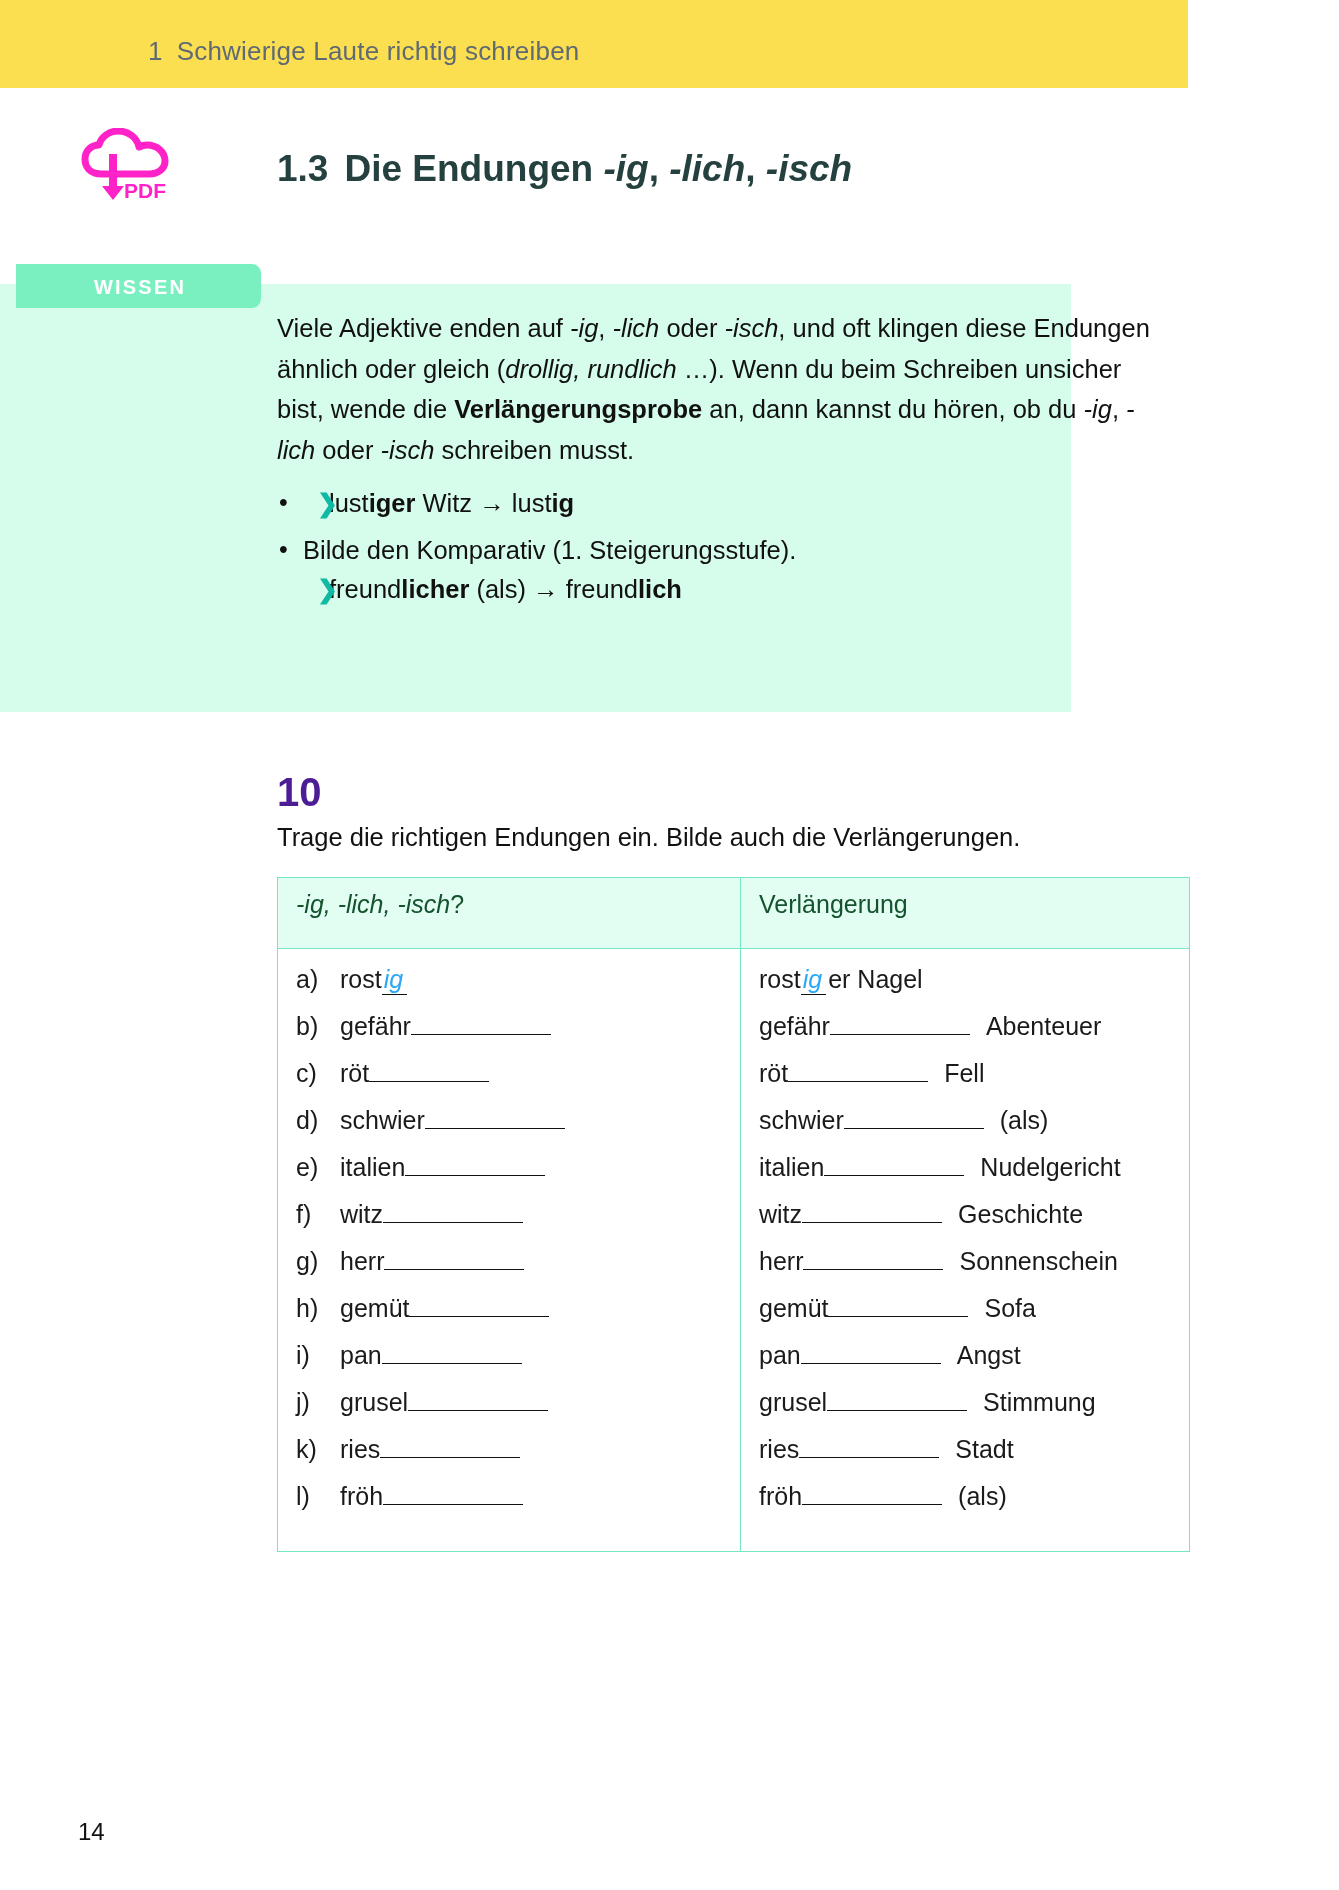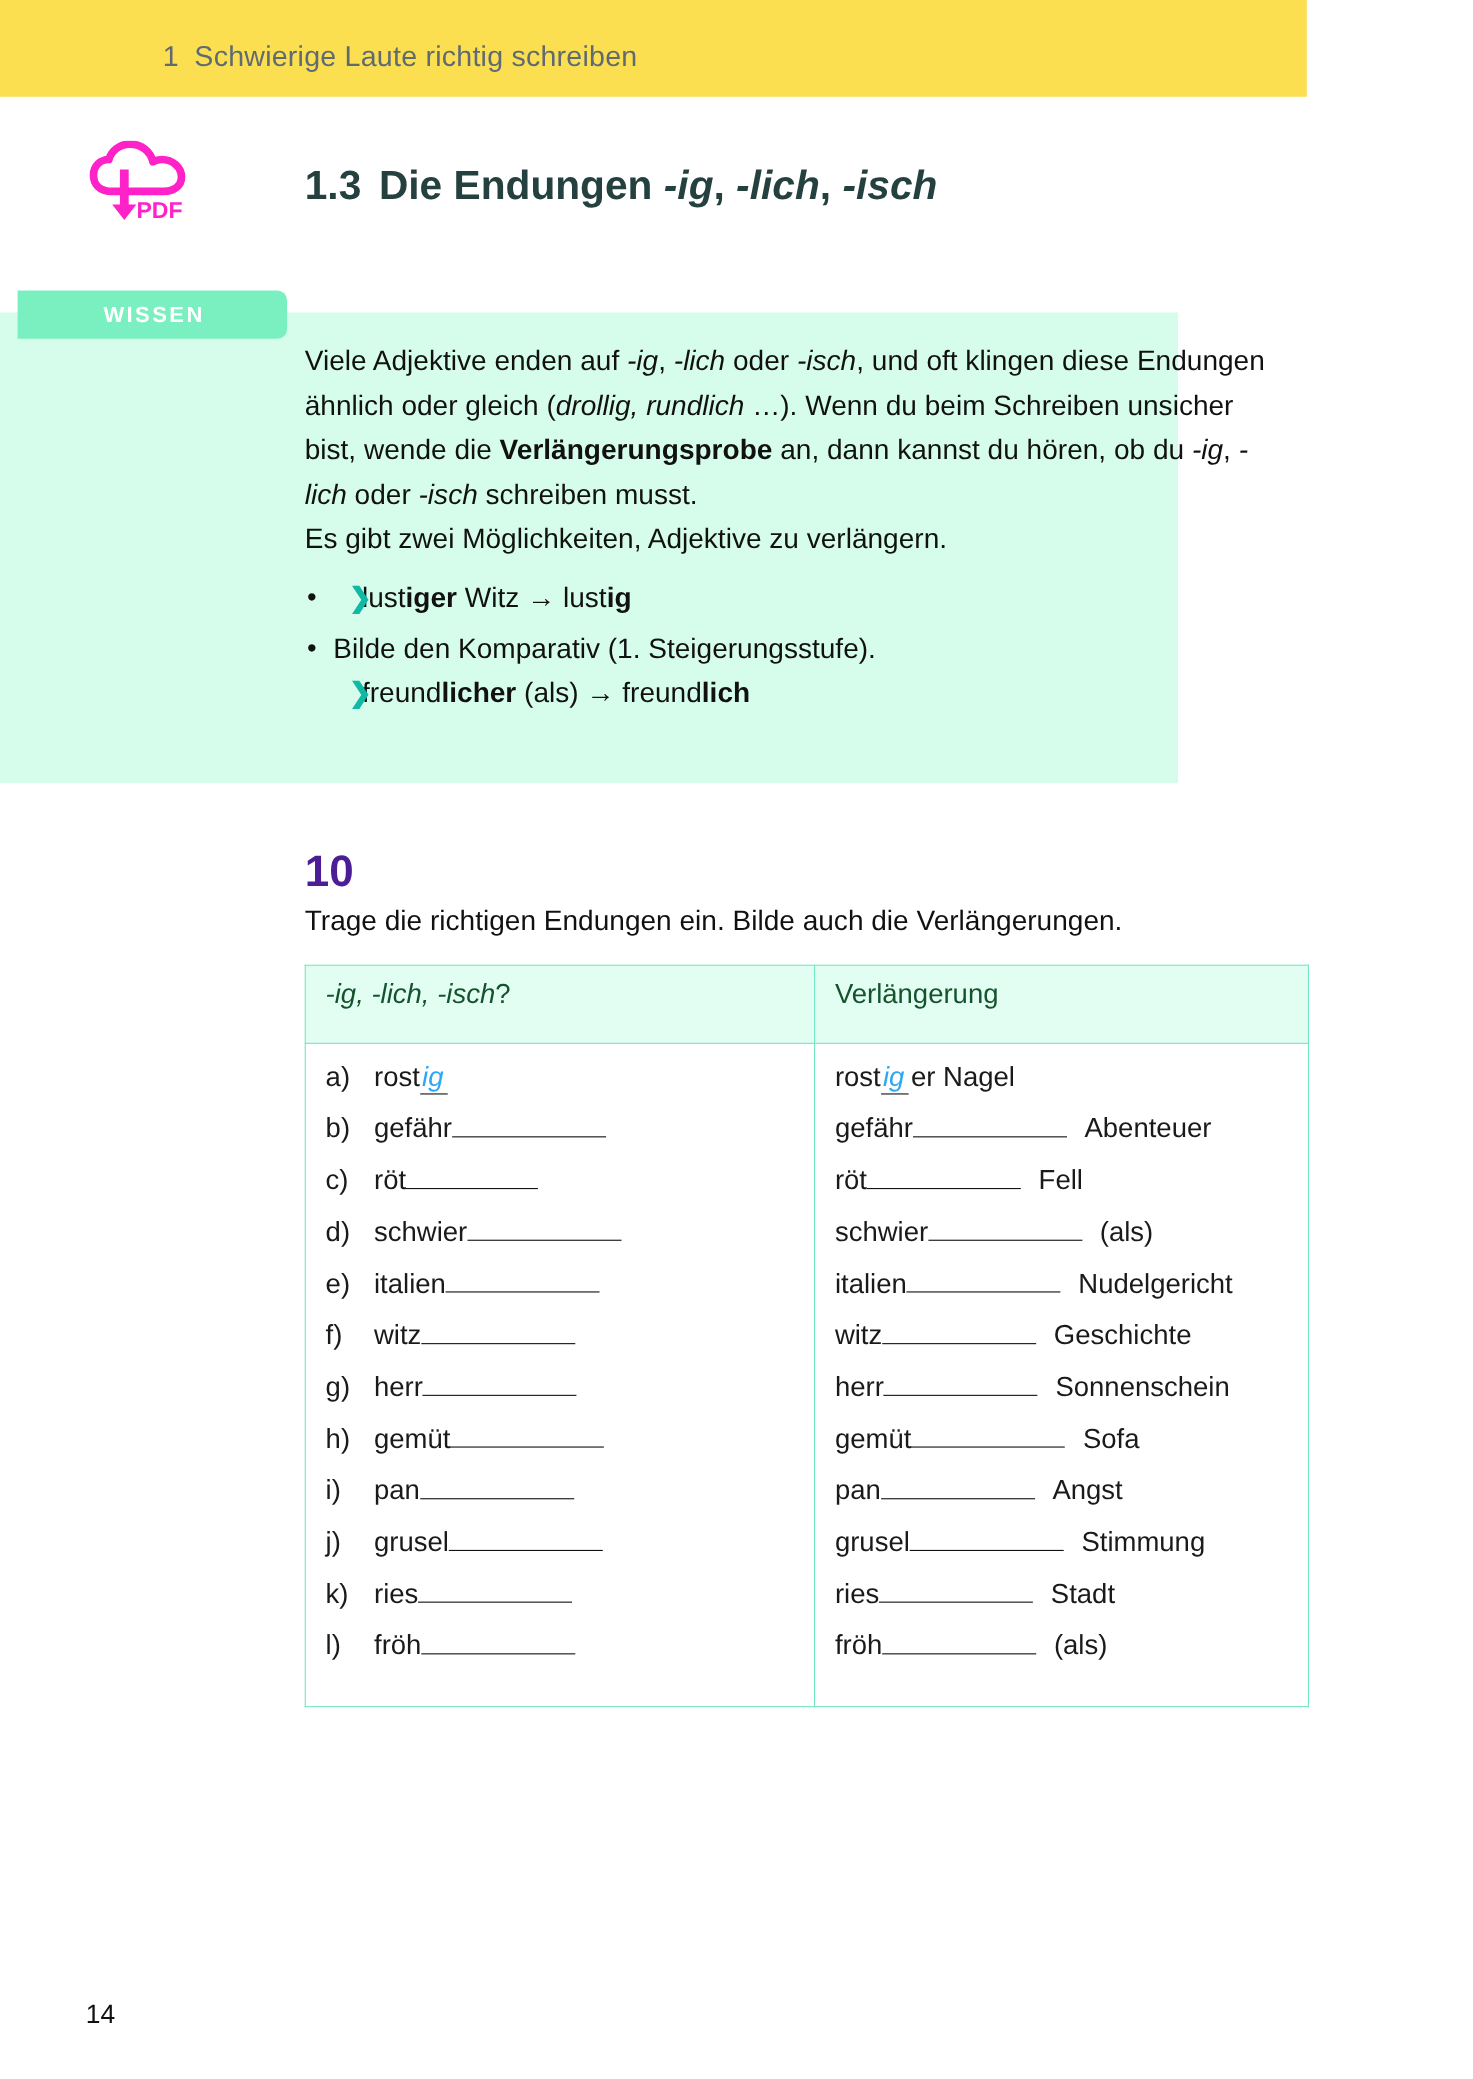--- a/index.html
+++ b/index.html
@@ -237,21 +237,20 @@
   </svg>
 </div>
 
 <div class="section-title">
   <span class="sec-num">1.3</span><span>Die Endungen </span><span class="ital">-ig</span><span>, </span><span class="ital">-lich</span><span>, </span><span class="ital">-isch</span>
 </div>
 
 <div class="knowledge-box">
   <div class="kb-inner">
     <p><span>Viele Adjektive enden auf </span><em>-ig</em><span>, </span><em>-lich</em><span> oder </span><em>-isch</em><span>, und oft klingen diese Endungen ähnlich oder gleich (</span><em>drollig, rundlich</em><span> …). Wenn du beim Schreiben unsicher bist, wende die </span><strong>Verlängerungsprobe</strong><span> an, dann kannst du hören, ob du </span><em>-ig</em><span>, </span><em>-lich</em><span> oder </span><em>-isch</em><span> schreiben musst.</span></p>
-    <p>Es gibt zwei Möglichkeiten, Adjektive zu verlängern.</p>
 
     <ul class="kb-list">
       <li>
         <div class="kb-example">
           <span class="chev">❯</span><span>lust</span><b>iger</b><span> Witz → lust</span><b>ig</b>
         </div>
       </li>
       <li>
         <span>Bilde den Komparativ (1. Steigerungsstufe).</span>
         <div class="kb-example">

